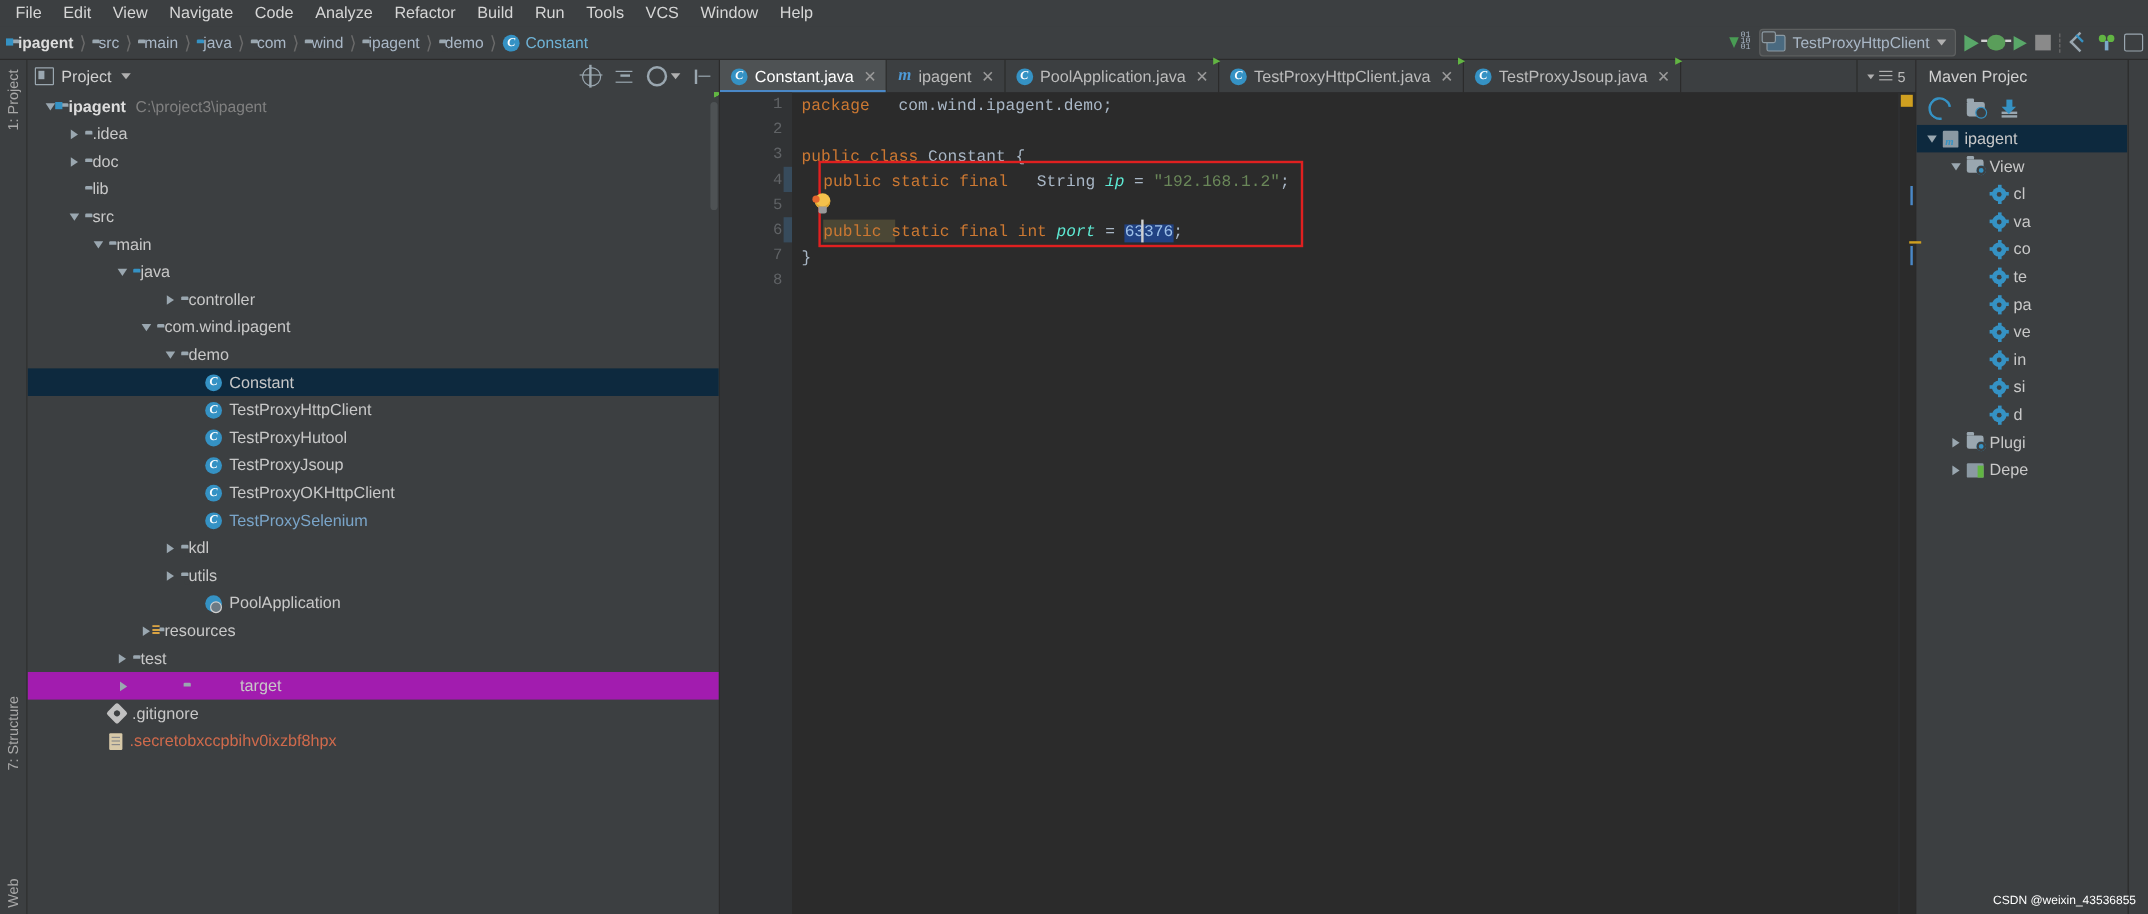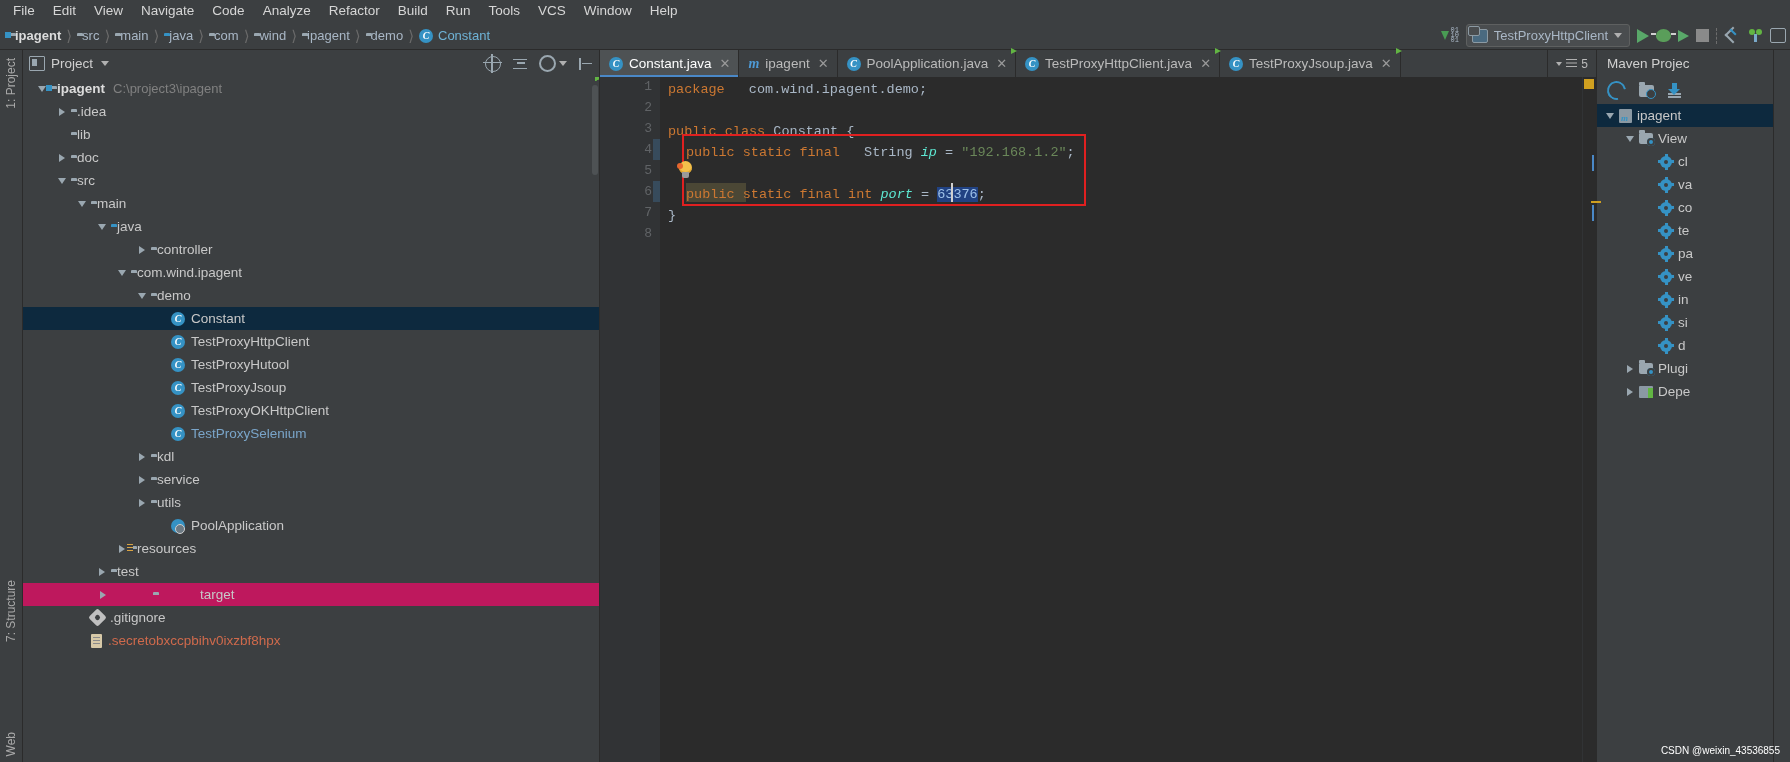--- a/index.html
+++ b/index.html
@@ -92,21 +92,21 @@
   .collapse:before{content:"";position:absolute;left:0;top:1px;width:14px;height:1.6px;background:#9aa7b0;box-shadow:0 9px 0 #9aa7b0;}
   .collapse:after{content:"";position:absolute;left:4px;top:4.5px;width:8px;height:1.6px;background:#9aa7b0;}
   .gear{width:13px;height:13px;border-radius:50%;border:2.6px solid #9aa7b0;position:relative;}
   .hidetool{width:14px;height:12px;position:relative;}
   .hidetool:before{content:"";position:absolute;left:0;top:0;width:1.8px;height:12px;background:#9aa7b0;}
   .hidetool:after{content:"";position:absolute;left:3px;top:5px;width:10px;height:1.8px;background:#9aa7b0;}
 
   .tree{flex:1;overflow:hidden;font-size:13.5px;position:relative;}
   .row{height:23px;display:flex;align-items:center;white-space:nowrap;cursor:default;}
   .row.selected{background:#0d293e;}
-  .row.target{background:#be185d;gap:41px;}
+  .row.target{background:#a21caf;gap:41px;}
   .row .lbl{margin-left:6px;color:#c8c8c8;}
   .row .path{margin-left:8px;color:#808080;font-size:13px;}
   .row.bold .lbl{font-weight:bold;color:#dcdcdc;}
   .row .lbl.selenium{color:#7aa5c9;}
   .row .lbl.secret{color:#cf6a4c;}
   .tw{width:0;height:0;flex:0 0 auto;}
   .tw.r{border-left:6px solid #9aa7b0;border-top:4.5px solid transparent;border-bottom:4.5px solid transparent;}
   .tw.d{border-top:6px solid #9aa7b0;border-left:4.5px solid transparent;border-right:4.5px solid transparent;}
   .tw.none{width:6px;height:9px;border:0;}
   .twwrap{width:18px;display:flex;justify-content:center;align-items:center;flex:0 0 18px;}
@@ -323,36 +323,36 @@
             <span style="display:inline-block;width:30px;flex:0 0 30px"></span>
             <span class="twwrap">
               <span class="tw r"></span>
             </span>
             <span class="ic"><span class="folder"></span></span>
             <span class="lbl ">.idea</span>
           </div>
           <div class="row">
             <span style="display:inline-block;width:30px;flex:0 0 30px"></span>
             <span class="twwrap">
+              <span class="tw r"></span>
+            </span>
+            <span class="ic"><span class="folder"></span></span>
+            <span class="lbl ">doc</span>
+          </div>
+          <div class="row">
+            <span style="display:inline-block;width:30px;flex:0 0 30px"></span>
+            <span class="twwrap">
               <span class="tw none"></span>
             </span>
             <span class="ic"><span class="folder pkg"></span></span>
             <span class="lbl ">lib</span>
           </div>
           <div class="row">
             <span style="display:inline-block;width:30px;flex:0 0 30px"></span>
             <span class="twwrap">
-              <span class="tw r"></span>
-            </span>
-            <span class="ic"><span class="folder"></span></span>
-            <span class="lbl ">doc</span>
-          </div>
-          <div class="row">
-            <span style="display:inline-block;width:30px;flex:0 0 30px"></span>
-            <span class="twwrap">
               <span class="tw d"></span>
             </span>
             <span class="ic"><span class="folder"></span></span>
             <span class="lbl ">src</span>
           </div>
           <div class="row">
             <span style="display:inline-block;width:50px;flex:0 0 50px"></span>
             <span class="twwrap">
               <span class="tw d"></span>
             </span>
@@ -439,28 +439,20 @@
             <span class="cls runnable">C</span>
             <span class="lbl selenium">TestProxySelenium</span>
           </div>
           <div class="row">
             <span style="display:inline-block;width:110px;flex:0 0 110px"></span>
             <span class="twwrap">
               <span class="tw r"></span>
             </span>
             <span class="ic"><span class="folder pkg"></span></span>
             <span class="lbl ">kdl</span>
-          </div>
-          <div class="row">
-            <span style="display:inline-block;width:110px;flex:0 0 110px"></span>
-            <span class="twwrap">
-              <span class="tw r"></span>
-            </span>
-            <span class="ic"><span class="folder pkg"></span></span>
-            <span class="lbl ">service</span>
           </div>
           <div class="row">
             <span style="display:inline-block;width:110px;flex:0 0 110px"></span>
             <span class="twwrap">
               <span class="tw r"></span>
             </span>
             <span class="ic"><span class="folder pkg"></span></span>
             <span class="lbl ">utils</span>
           </div>
           <div class="row">

